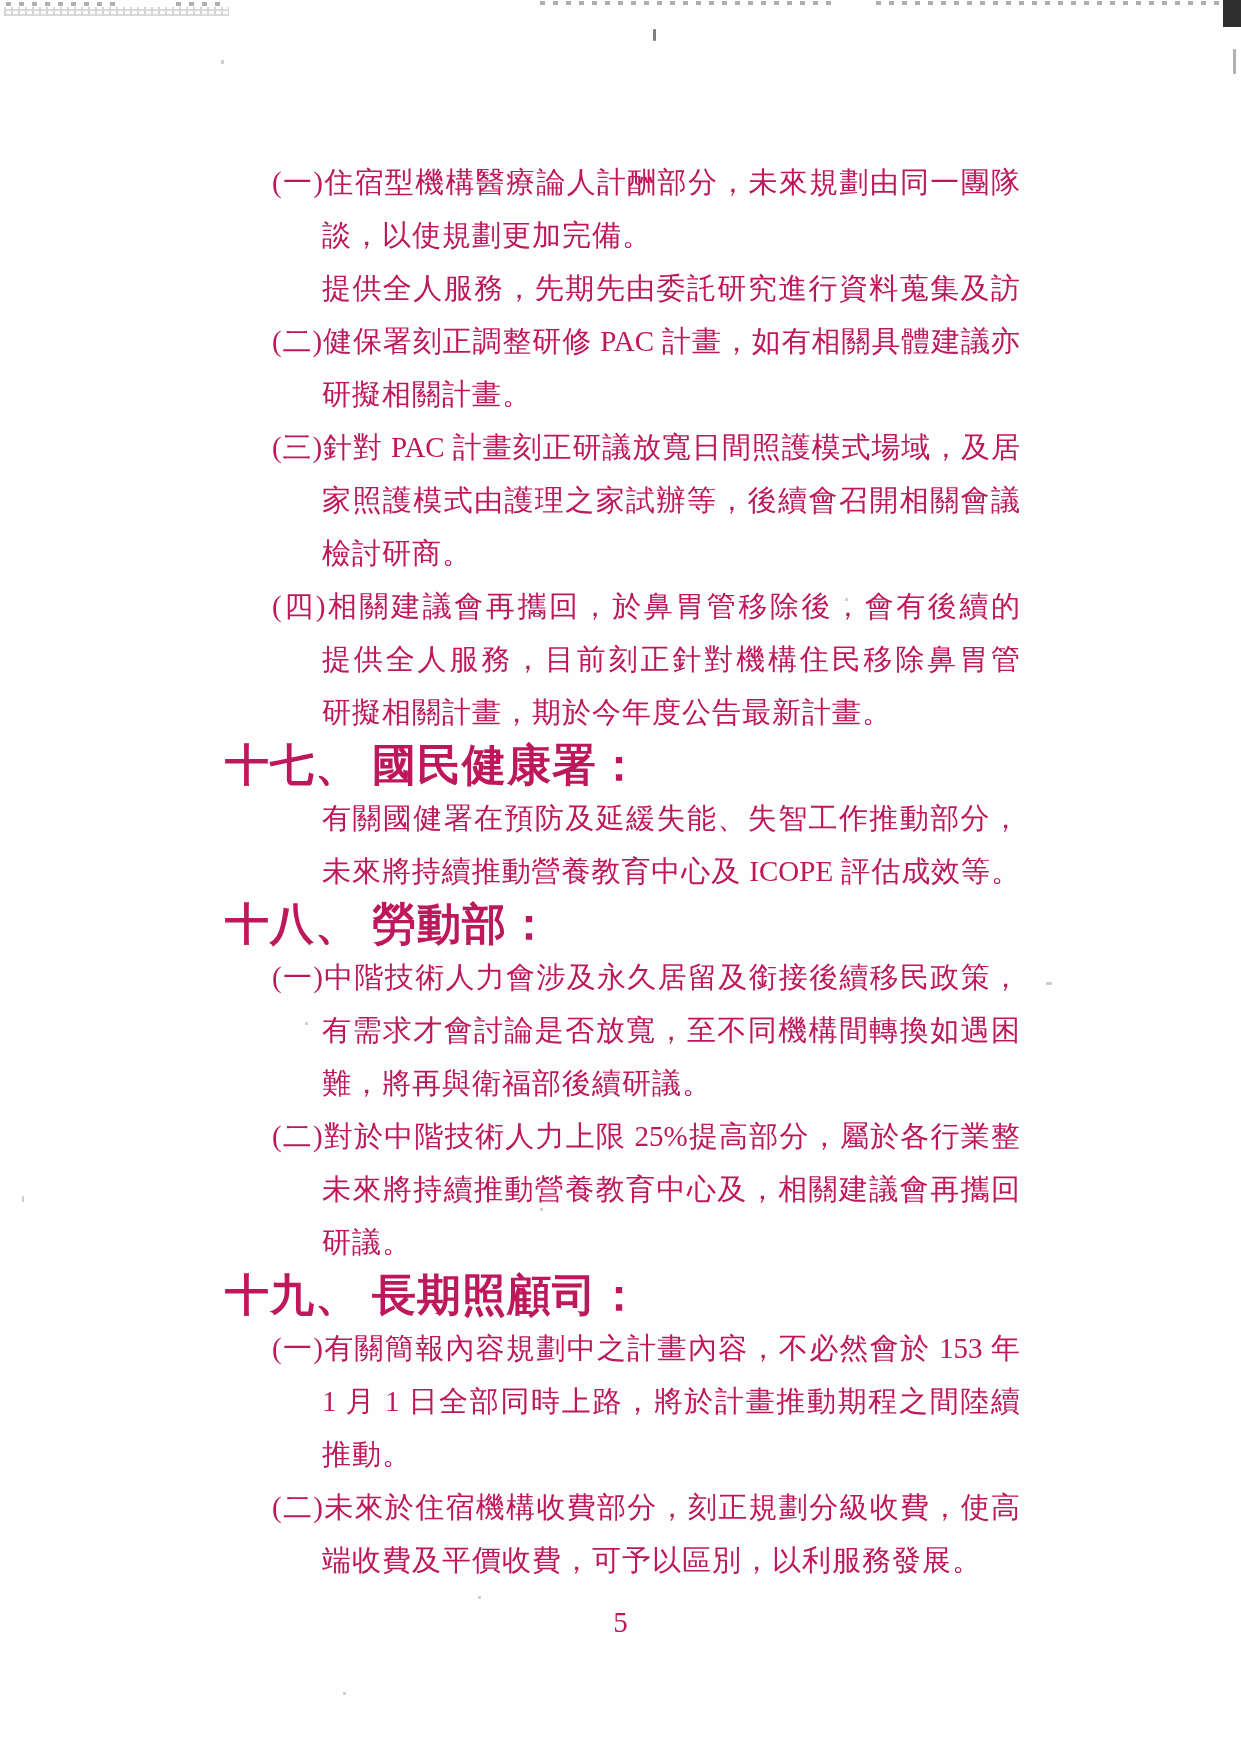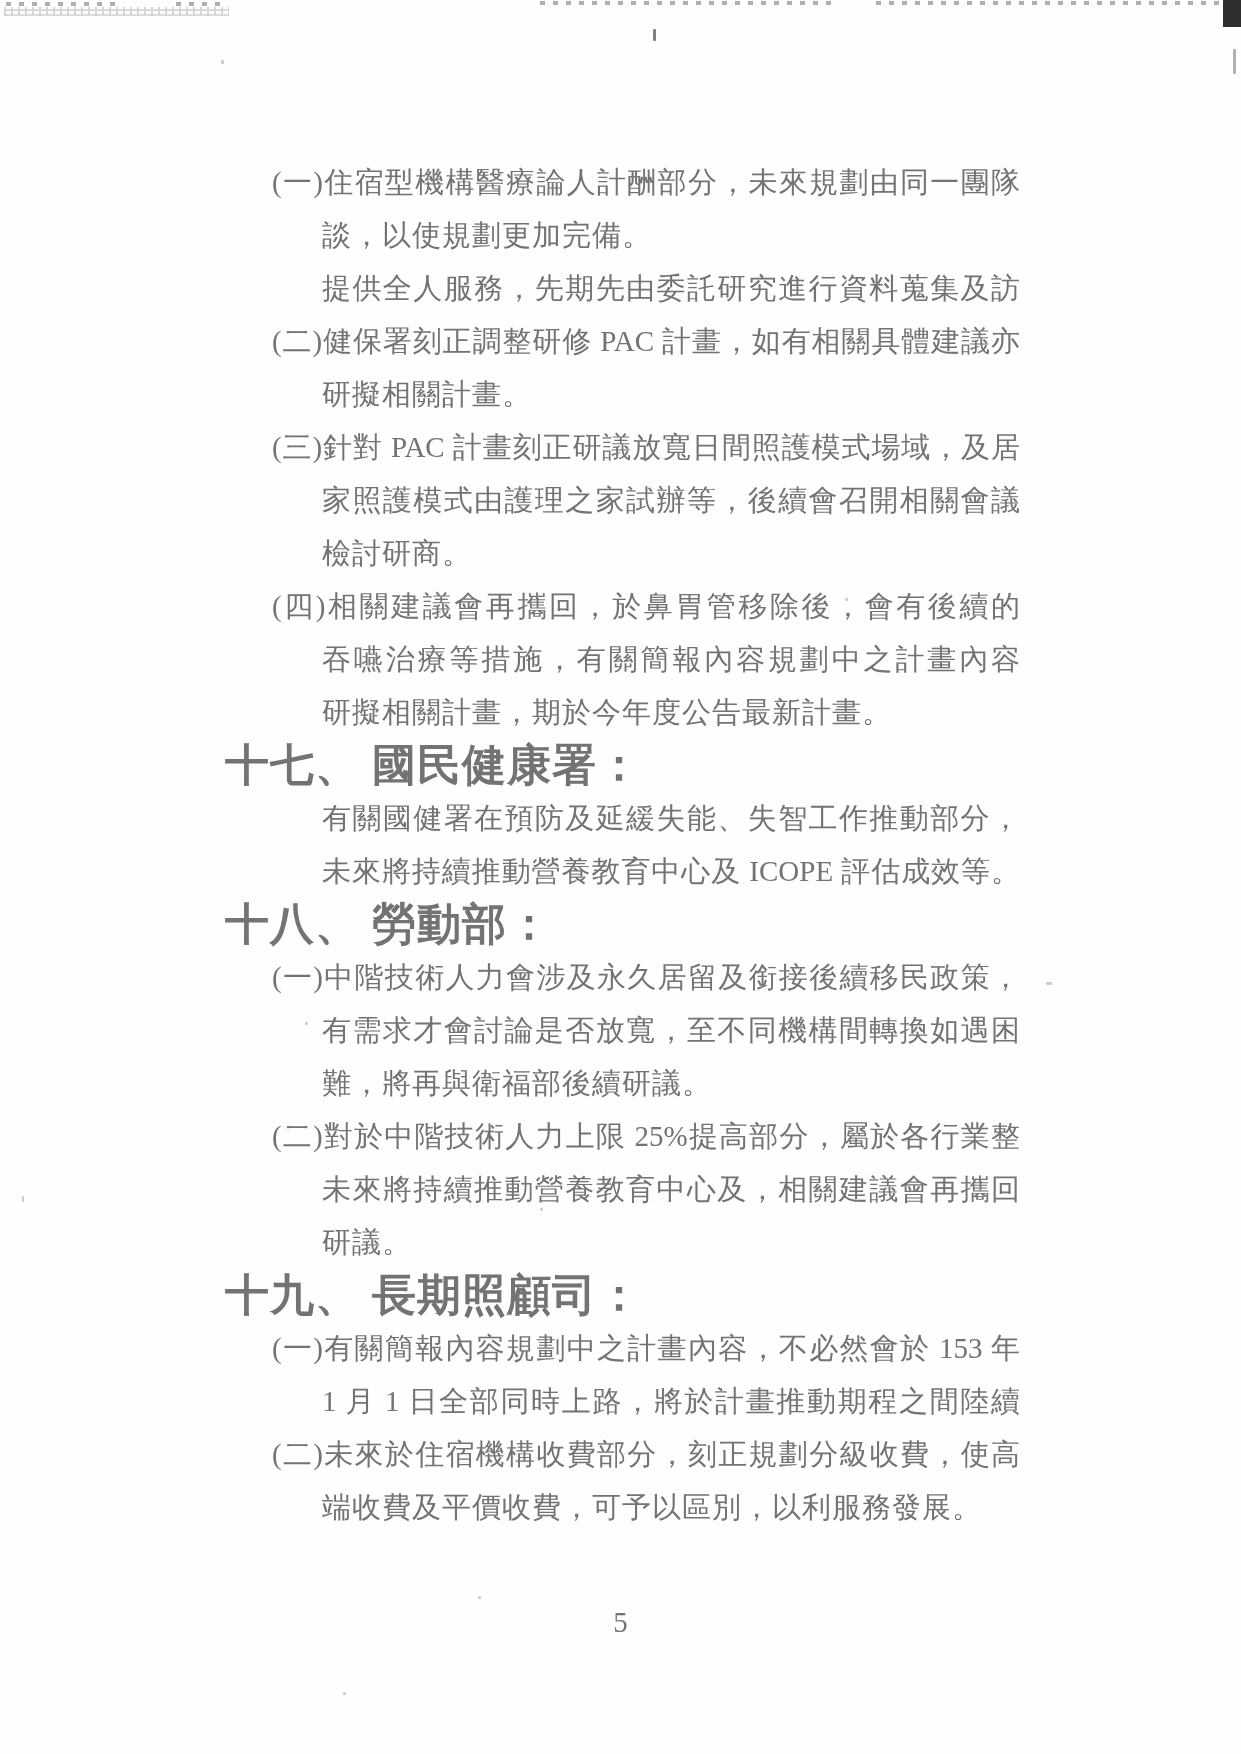--- a/index.html
+++ b/index.html
@@ -4,21 +4,21 @@
 <style>
   * { margin: 0; padding: 0; box-sizing: border-box; }
   html, body { background: #e8e8e8; }
   .page {
     position: relative;
     width: 1241px;
     height: 1754px;
     background: #fefefe;
     overflow: hidden;
     font-family: "Liberation Serif", "DejaVu Serif", serif;
-    color: #737373;
+    color: #be185d;
   }
   .textblock {
     position: absolute;
     left: 225px;
     top: 156px;
     width: 800px;
   }
   .line {
     height: 53px;
     line-height: 53px;
@@ -93,21 +93,21 @@
   <div class="textblock">
     <div class="line item j">(一)住宿型機構醫療論人計酬部分，未來規劃由同一團隊</div>
     <div class="line cont">談，以使規劃更加完備。</div>
     <div class="line cont j">提供全人服務，先期先由委託研究進行資料蒐集及訪</div>
     <div class="line item j">(二)健保署刻正調整研修 PAC 計畫，如有相關具體建議亦</div>
     <div class="line cont">研擬相關計畫。</div>
     <div class="line item j">(三)針對 PAC 計畫刻正研議放寬日間照護模式場域，及居</div>
     <div class="line cont j">家照護模式由護理之家試辦等，後續會召開相關會議</div>
     <div class="line cont">檢討研商。</div>
     <div class="line item j">(四)相關建議會再攜回，於鼻胃管移除後，會有後續的</div>
-    <div class="line cont j">吞嚥治療等措施，有關簡報內容規劃中之計畫內容</div>
+    <div class="line cont j">提供全人服務，目前刻正針對機構住民移除鼻胃管</div>
     <div class="line cont">研擬相關計畫，期於今年度公告最新計畫。</div>
 
     <div class="line heading">
       <span class="num">十七、</span><span class="title">國民健康署：</span>
     </div>
     <div class="line cont j">有關國健署在預防及延緩失能、失智工作推動部分，</div>
     <div class="line cont j">未來將持續推動營養教育中心及 ICOPE 評估成效等。</div>
 
     <div class="line heading">
       <span class="num">十八、</span><span class="title">勞動部：</span>
@@ -117,19 +117,20 @@
     <div class="line cont">難，將再與衛福部後續研議。</div>
     <div class="line item j">(二)對於中階技術人力上限 25%提高部分，屬於各行業整</div>
     <div class="line cont j">未來將持續推動營養教育中心及，相關建議會再攜回</div>
     <div class="line cont">研議。</div>
 
     <div class="line heading">
       <span class="num">十九、</span><span class="title">長期照顧司：</span>
     </div>
     <div class="line item j">(一)有關簡報內容規劃中之計畫內容，不必然會於 153 年</div>
     <div class="line cont j">1 月 1 日全部同時上路，將於計畫推動期程之間陸續</div>
+    <div class="line cont">推動。</div>
     <div class="line item j">(二)未來於住宿機構收費部分，刻正規劃分級收費，使高</div>
     <div class="line cont">端收費及平價收費，可予以區別，以利服務發展。</div>
   </div>
 
   <div class="pagenum">5</div>
 
 </div>
 
 </body></html>

